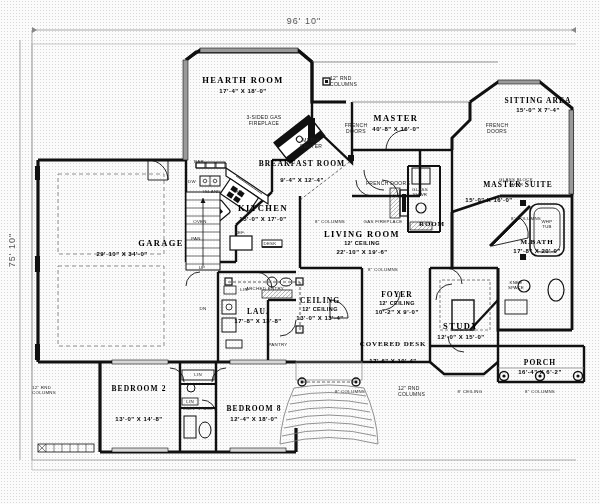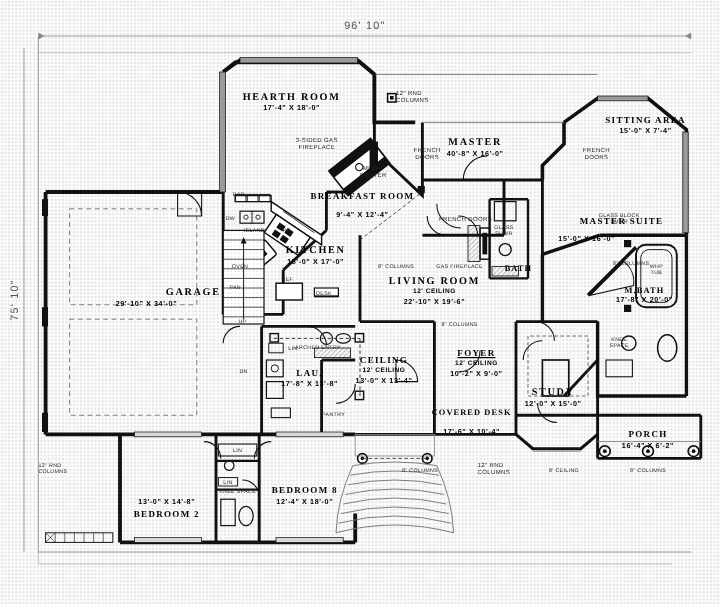--- a/index.html
+++ b/index.html
@@ -384,43 +384,43 @@
 <div class="lbl room-name" style="left:362px;top:234px;">LIVING ROOM</div>
 <div class="lbl room-ceil" style="left:362px;top:243px;">12' CEILING</div>
 <div class="lbl room-dim" style="left:362px;top:252px;">22'-10" X 19'-6"</div>
 
 <div class="lbl room-name sm" style="left:518px;top:184px;">MASTER SUITE</div>
 <div class="lbl room-dim" style="left:489px;top:200px;">15'-0" X 16'-0"</div>
 
 <div class="lbl room-name xs" style="left:537px;top:242px;">M.BATH</div>
 <div class="lbl room-dim" style="left:537px;top:251px;">17'-8" X 20'-0"</div>
 
-<div class="lbl room-name xs" style="left:432px;top:224px;">BATH</div>
-
-<div class="lbl room-name sm" style="left:397px;top:294px;text-decoration:underline;">FOYER</div>
+<div class="lbl room-name xs" style="left:432px;top:224px;">ROOM</div>
+
+<div class="lbl room-name sm" style="left:397px;top:294px;">FOYER</div>
 <div class="lbl room-ceil" style="left:397px;top:303px;">12' CEILING</div>
 <div class="lbl room-dim" style="left:397px;top:312px;">10'-2" X 9'-0"</div>
 
 <div class="lbl room-name sm" style="left:320px;top:300px;">CEILING</div>
 <div class="lbl room-ceil" style="left:320px;top:309px;">12' CEILING</div>
 <div class="lbl room-dim" style="left:320px;top:318px;">13'-0" X 13'-4"</div>
 
 <div class="lbl room-name xs" style="left:393px;top:344px;">COVERED DESK</div>
 <div class="lbl room-dim" style="left:393px;top:361px;">17'-6" X 10'-4"</div>
 
 <div class="lbl room-name" style="left:461px;top:326px;font-family:Liberation Serif, serif;">STUDY</div>
 <div class="lbl room-dim" style="left:461px;top:337px;">12'-0" X 15'-0"</div>
 
 <div class="lbl room-name sm" style="left:540px;top:362px;">PORCH</div>
 <div class="lbl room-dim" style="left:540px;top:372px;">16'-4" X 6'-2"</div>
 
 <div class="lbl room-name sm" style="left:258px;top:311px;">LAU.</div>
 <div class="lbl room-dim" style="left:258px;top:321px;">17'-8" X 13'-8"</div>
 
-<div class="lbl room-name sm" style="left:139px;top:428px;">BEDROOM 2</div>
+<div class="lbl room-name sm" style="left:139px;top:388px;">BEDROOM 2</div>
 <div class="lbl room-dim" style="left:139px;top:419px;">13'-0" X 14'-8"</div>
 
 <div class="lbl room-name sm" style="left:254px;top:408px;">BEDROOM 8</div>
 <div class="lbl room-dim" style="left:254px;top:419px;">12'-4" X 18'-0"</div>
 
 <div class="lbl note" style="left:330px;top:82px;white-space:pre;text-align:left;transform:translate(0,-50%);">12" RND
 COLUMNS</div>
 
 <div class="lbl note" style="left:264px;top:121px;white-space:pre;">3-SIDED GAS
 FIREPLACE</div>

